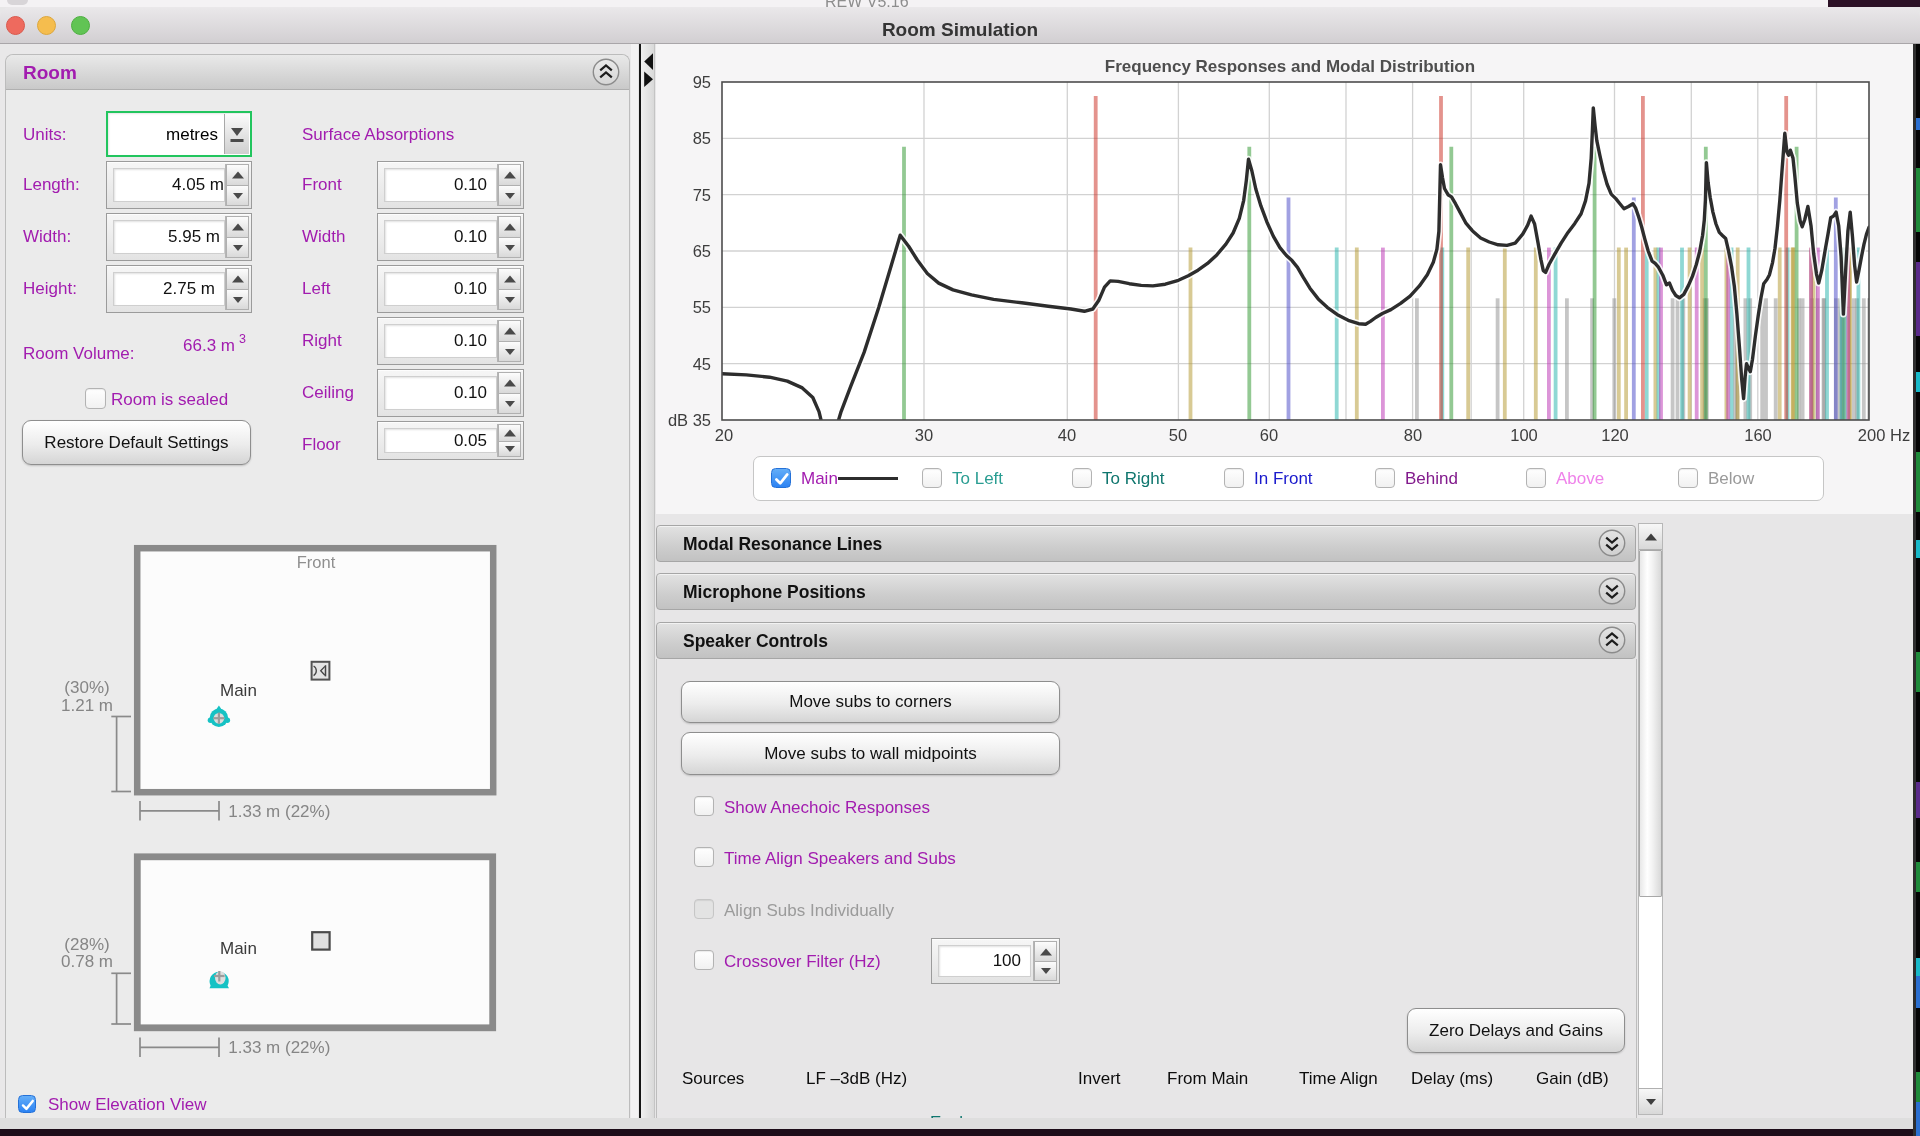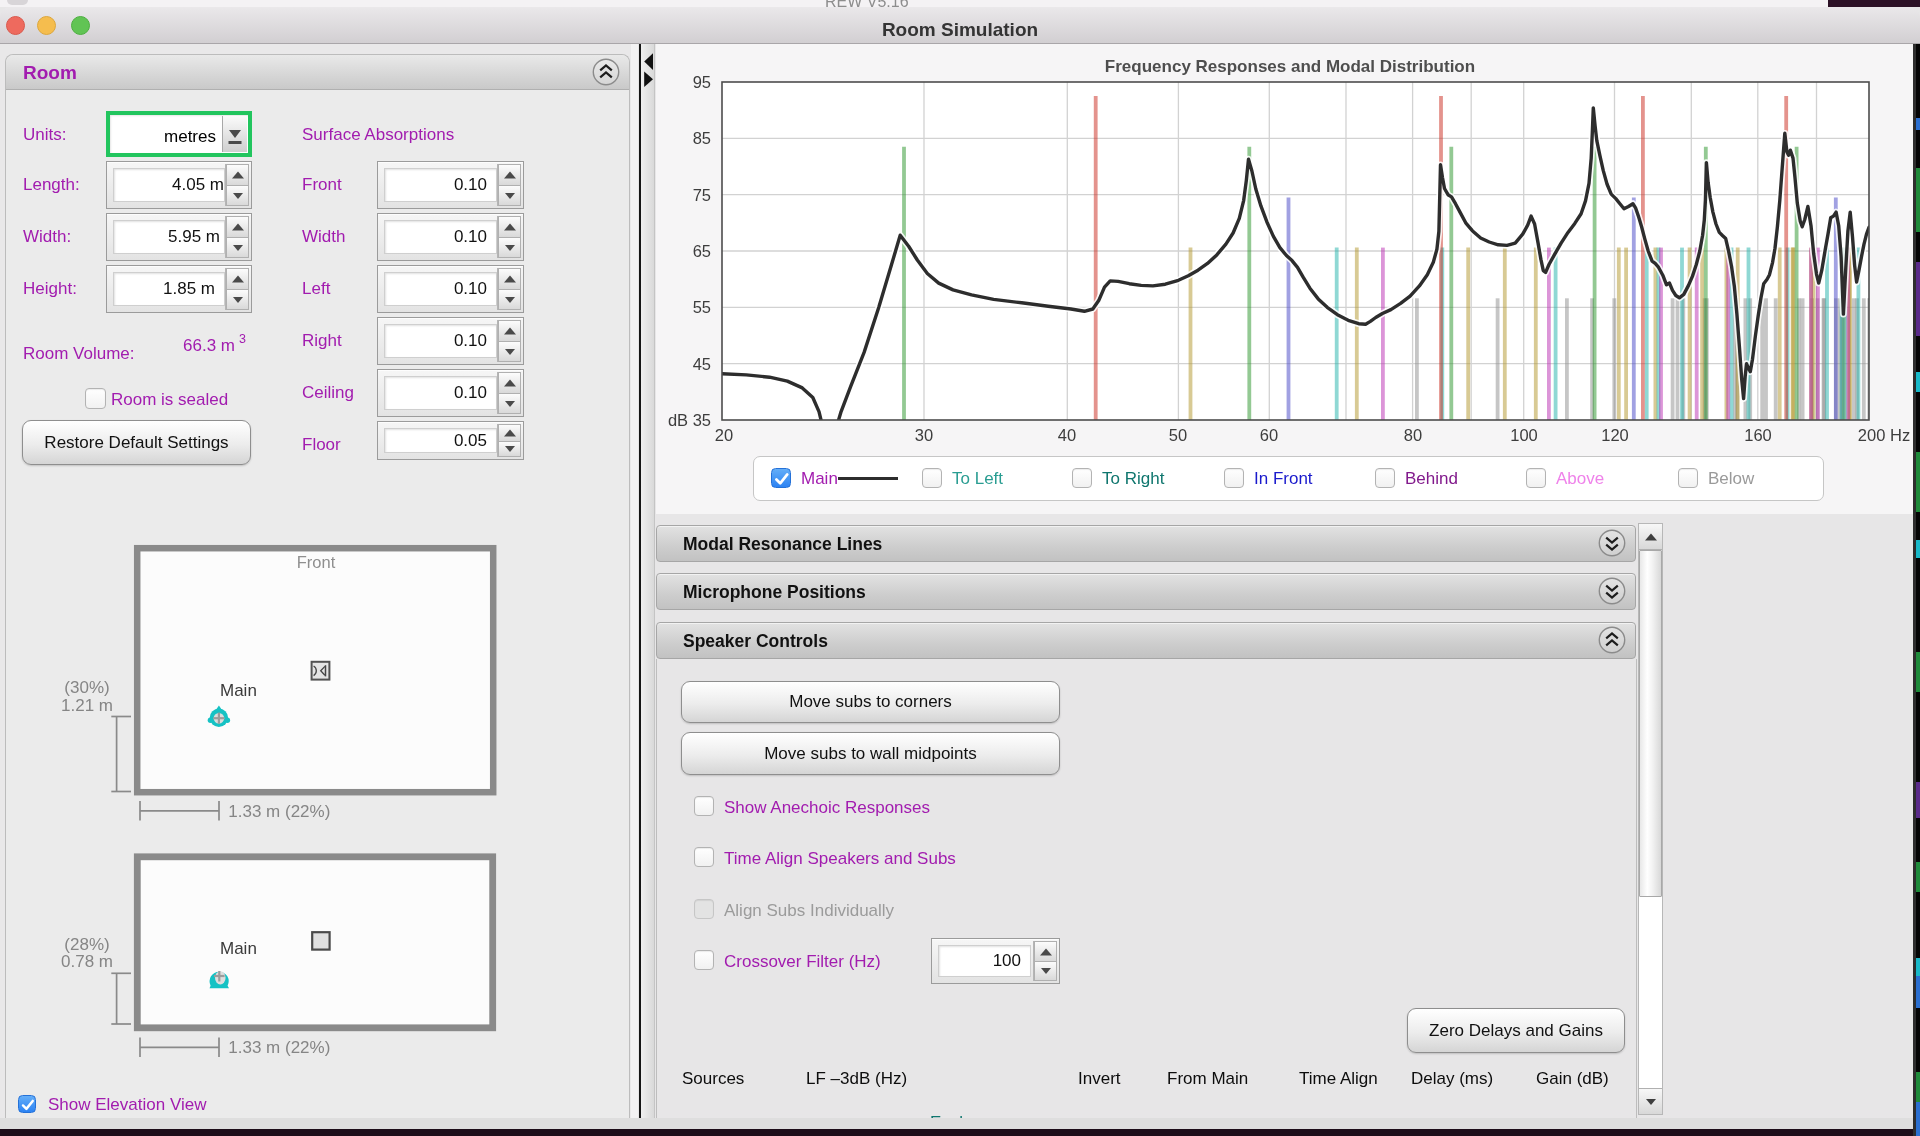--- a/index.html
+++ b/index.html
@@ -37,21 +37,21 @@
 <svg class="abs" style="left:592px;top:58px" width="28" height="28" viewBox="0 0 28 28">
     <circle cx="14" cy="14" r="12.7" fill="rgba(255,255,255,.18)" stroke="#8b8b8b" stroke-width="1.4"></circle>
     <polyline points="8.2,12.4 14,7.4 19.8,12.4" fill="none" stroke="#1d1d1d" stroke-width="2.2"></polyline>
     <polyline points="8.2,19.4 14,14.4 19.8,19.4" fill="none" stroke="#1d1d1d" stroke-width="2.2"></polyline>
   </svg>
 <div class="lbl" style="left:23px;top:125px">Units:</div>
 <div class="lbl" style="left:23px;top:175px">Length:</div>
 <div class="lbl" style="left:23px;top:227px">Width:</div>
 <div class="lbl" style="left:23px;top:279px">Height:</div>
 <div class="lbl" style="left:23px;top:344px">Room Volume:</div>
-<div class="abs" style="left:106px;top:111px;width:146px;height:46px;background:#fff;border:4px solid #22c55e;box-shadow:inset 1px 1px 2px rgba(0,0,0,.1)">
+<div class="abs" style="left:106px;top:111px;width:146px;height:46px;background:#fff;border:2px solid #22c55e;box-shadow:inset 1px 1px 2px rgba(0,0,0,.1)">
     <div style="position:absolute;right:32px;top:12px;font-size:17px">metres</div>
     <div style="position:absolute;right:1px;top:1px;bottom:1px;width:25px;background:linear-gradient(#fbfbfb,#cfcfcf);border-left:1px solid #a8a8a8">
       <div style="position:absolute;left:50%;top:14px;transform:translateX(-50%);width:0;height:0;border-left:6.5px solid transparent;border-right:6.5px solid transparent;border-top:8px solid #4a4a4a"></div>
       <div style="position:absolute;left:50%;top:25px;transform:translateX(-50%);width:13px;height:3px;background:#4a4a4a"></div>
     </div>
   </div>
 <div class="spin" style="left:106px;top:161px;width:146px;height:48px">
     <div class="fld" style="width:112px;">4.05 m</div>
     <div class="btns">
       <div class="bu">
@@ -67,21 +67,21 @@
     <div class="btns">
       <div class="bu">
         <div class="tri-u"></div>
       </div>
       <div class="bd">
         <div class="tri-d"></div>
       </div>
     </div>
   </div>
 <div class="spin" style="left:106px;top:265px;width:146px;height:48px">
-    <div class="fld" style="width:112px;padding-right:9px">1.85 m</div>
+    <div class="fld" style="width:112px;padding-right:9px">2.75 m</div>
     <div class="btns">
       <div class="bu">
         <div class="tri-u"></div>
       </div>
       <div class="bd">
         <div class="tri-d"></div>
       </div>
     </div>
   </div>
 <div class="lbl" style="left:183px;top:336px">66.3 m</div>

